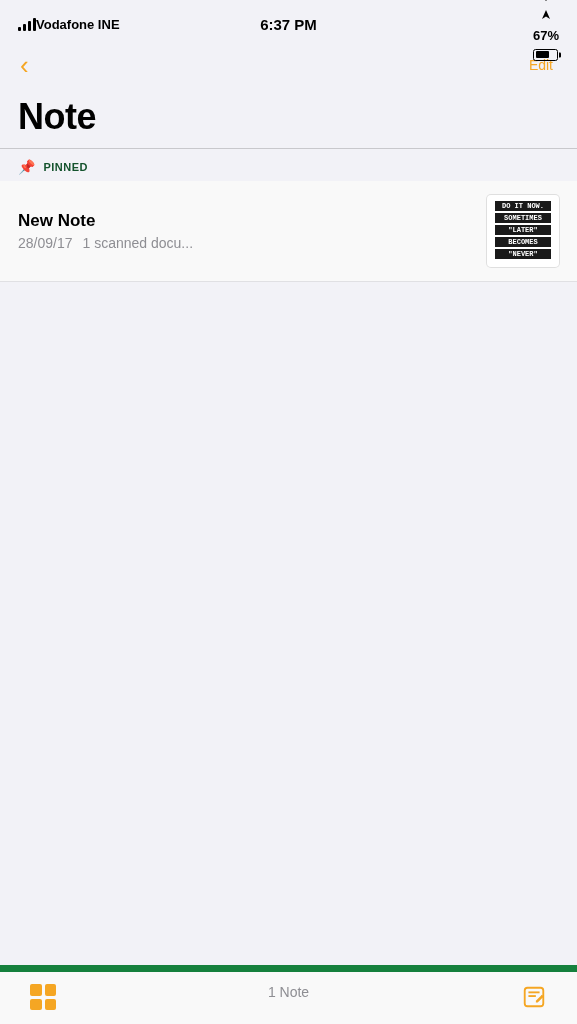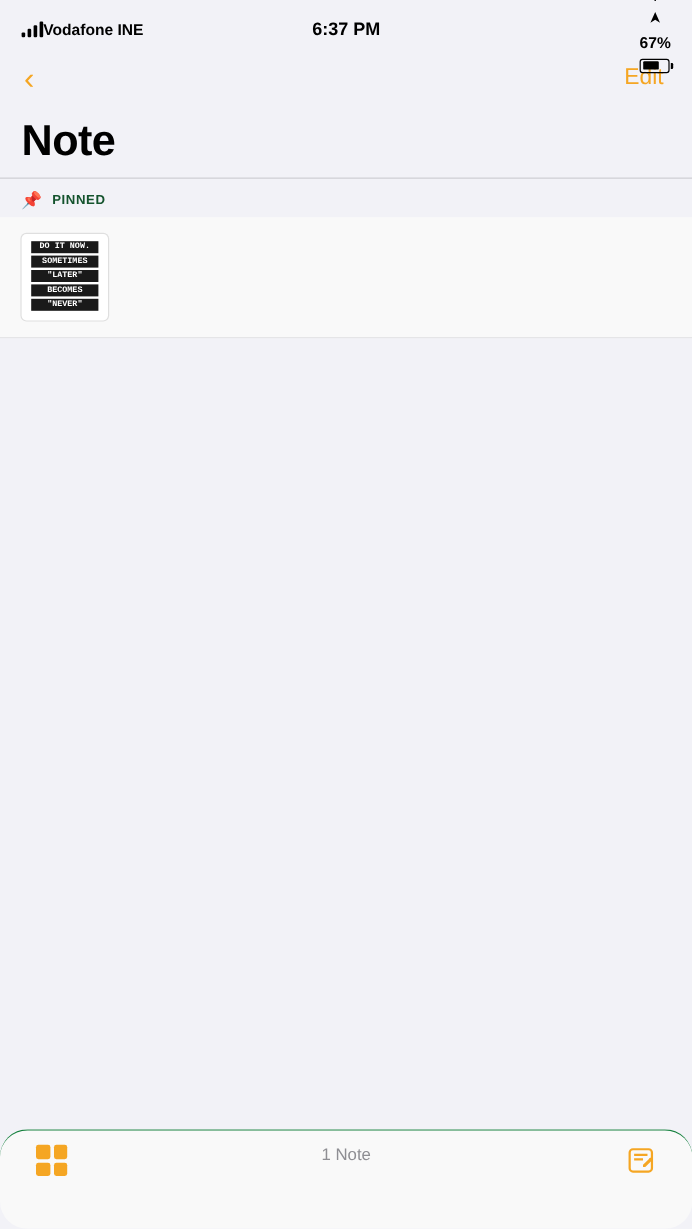--- a/index.html
+++ b/index.html
@@ -120,21 +120,21 @@
     }
 
     .back-chevron {
       font-size: 26px;
       color: #f5a623;
       line-height: 1;
     }
 
     .edit-button {
       color: #f5a623;
-      font-size: 19px;
+      font-size: 14px;
       font-weight: 500;
       cursor: pointer;
       padding: 4px 6px;
     }
 
     
     .page-title-section {
       padding: 6px 18px 10px 18px;
       background: #f2f2f7;
     }
@@ -255,28 +255,27 @@
       background: #f2f2f7;
       height: calc(1024px - 44px - 52px - 62px - 34px - 2px - 102px - 83px);
     }
 
     
     .tab-bar {
       position: absolute;
       bottom: 0;
       left: 0;
       right: 0;
-      height: 83px;
+      height: 59px;
       background: #f9f9f9;
-      border-top: 1px solid #15803d;
+      border-top: 7px solid #15803d;
       display: flex;
       align-items: flex-start;
       justify-content: space-between;
       padding: 12px 30px 0 30px;
-      border-radius: 23px;
     }
 
     .tab-item {
       display: flex;
       flex-direction: column;
       align-items: center;
       gap: 4px;
       cursor: pointer;
     }
 
@@ -349,20 +348,27 @@
 </div>
 
 <div class="divider"></div>
 
 <div class="section-header">
   <span class="pin-icon">📌</span>
   <span class="section-label">PINNED</span>
 </div>
 
 <div class="note-item">
+  <div class="note-content">
+    <div class="note-title">New Note</div>
+    <div class="note-meta">
+      <span class="note-date">28/09/17</span>
+      <span class="note-preview">1 scanned docu...</span>
+    </div>
+  </div>
   <div class="note-thumbnail">
     <div class="thumbnail-inner">
       <div class="thumb-line">DO IT NOW.</div>
       <div class="thumb-line">SOMETIMES</div>
       <div class="thumb-line">"LATER"</div>
       <div class="thumb-line">BECOMES</div>
       <div class="thumb-line">"NEVER"</div>
     </div>
   </div>
 </div>

